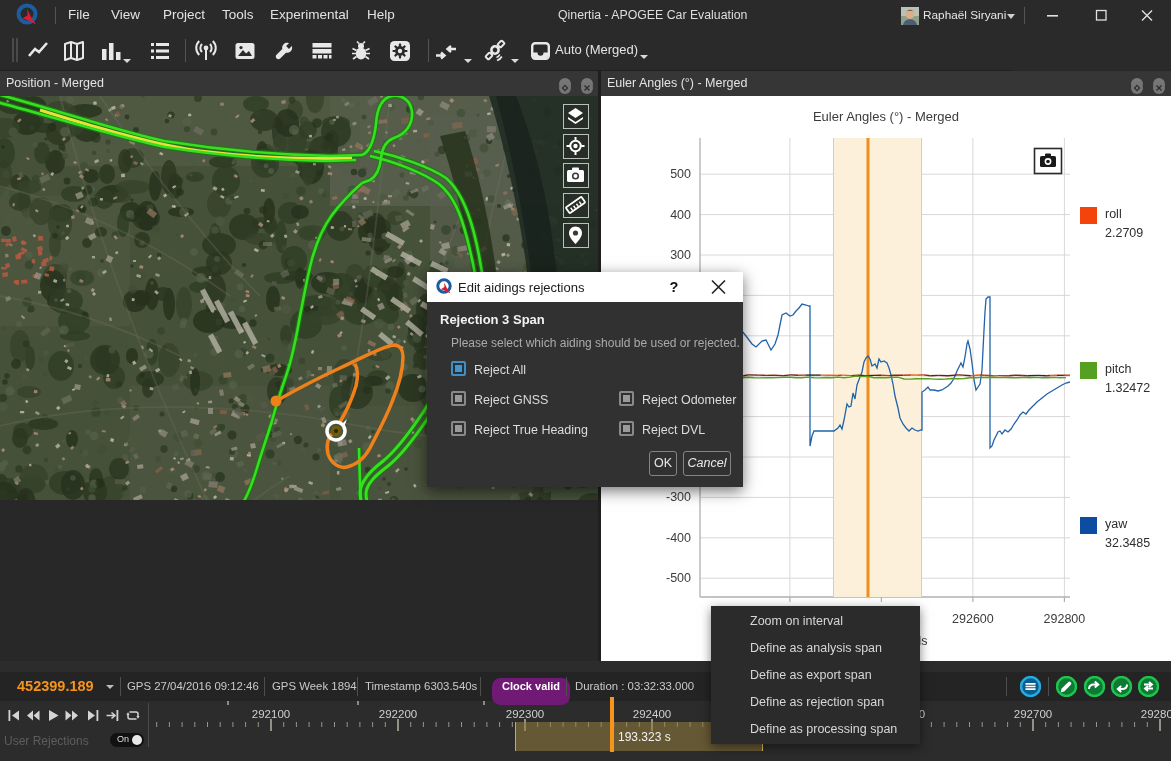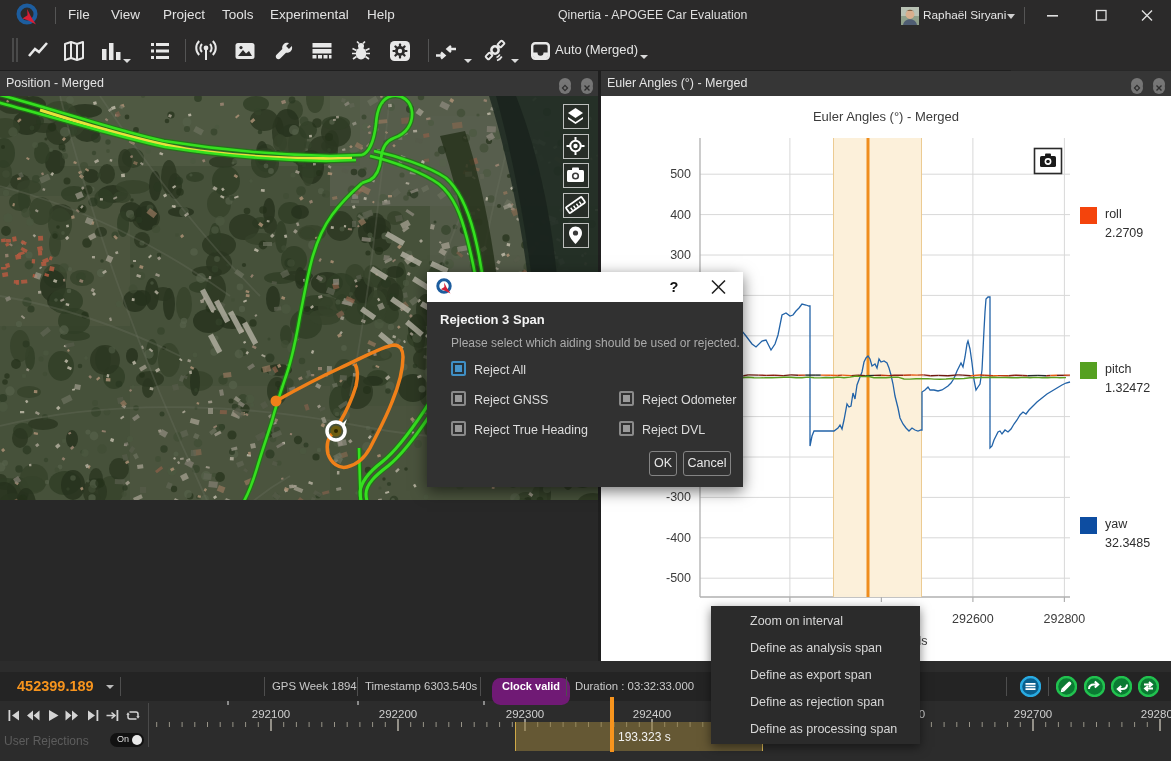--- a/index.html
+++ b/index.html
@@ -2431,20 +2431,21 @@
     <div class="winbtn" style="left:1124px;"><svg width="46" height="30" viewBox="0 0 46 30" style="">
           <path d="M18,10.5 L28,20.5 M28,10.5 L18,20.5" stroke="#e0e0e0" stroke-width="1.4"></path>
         </svg></div>
   </div>
 
   <div id="statusbar">
     <div id="statustop">
       <div id="curtime">452399.189</div>
       <div id="curcaret"></div>
       <div class="ssep" style="left:120px;"></div>
+      <div class="stext" style="left:127px;">GPS 27/04/2016 09:12:46</div>
       <div class="ssep" style="left:264px;"></div>
       <div class="stext" style="left:272px;">GPS Week 1894</div>
       <div class="ssep" style="left:357px;"></div>
       <div class="stext" style="left:365px;text-align:center;">Timestamp 6303.540s</div>
       <div class="ssep" style="left:480px;"></div>
       <div id="clockvalid">Clock valid</div>
       <div class="ssep" style="left:566px;"></div>
       <div class="stext" style="left:575px;">Duration : 03:32:33.000</div>
       <div class="ssep" style="left:1006px;"></div>
       <div class="circbtn" style="left:1020px;"><svg width="21" height="21" viewBox="0 0 21 21" style="">
@@ -2608,20 +2609,21 @@
         </div>
     </div>
   </div>
 
   <div id="dialog">
     <div id="dlgtitle">
       <div style="position:absolute;left:9px;top:6px;"><svg width="17" height="17" viewBox="0 0 17 17" style="">
             <circle cx="8" cy="8" r="6.2" fill="none" stroke="#1d5d9e" stroke-width="3"></circle>
             <path d="M4.8,11.2 L8.4,8.9 L8.2,4.4 L10.6,9.4 L14.5,15.5 L9.1,12.7 Z" fill="#d61f35"></path>
           </svg></div>
+      <div class="txt">Edit aidings rejections</div>
       <div id="dlghelp">?</div>
       <div style="position:absolute;left:283px;top:7px;"><svg width="18" height="16" viewBox="0 0 18 16" style="">
             <path d="M2,1.5 L15,14.5 M15,1.5 L2,14.5" stroke="#222" stroke-width="1.6"></path>
           </svg></div>
     </div>
     <div id="dlgbody">
       <div id="dlgbold">Rejection 3 Span</div>
       <div id="dlgdesc">Please select which aiding should be used or rejected.</div>
       <div class="cb ck" style="left:24px;top:59px;">
           <i></i>
@@ -2637,21 +2639,21 @@
       <div class="cblab" style="left:215px;top:91px;">Reject Odometer</div>
       <div class="cb un" style="left:24px;top:119px;">
           <i></i>
         </div>
       <div class="cblab" style="left:47px;top:121px;">Reject True Heading</div>
       <div class="cb un" style="left:192px;top:119px;">
           <i></i>
         </div>
       <div class="cblab" style="left:215px;top:121px;">Reject DVL</div>
       <div class="dbtn" style="left:222px;width:28px;">OK</div>
-      <div class="dbtn" style="left:256px;width:48px;">Cancel</div>
+      <div class="dbtn" style="left:256px;width:48px;font-style:italic;">Cancel</div>
     </div>
   </div>
 
   <div id="ctxmenu">
     <div class="mitem" style="top:8px;">Zoom on interval</div>
     <div class="mitem" style="top:35px;">Define as analysis span</div>
     <div class="mitem" style="top:62px;">Define as export span</div>
     <div class="mitem" style="top:89px;">Define as rejection span</div>
     <div class="mitem" style="top:116px;">Define as processing span</div>
   </div>

